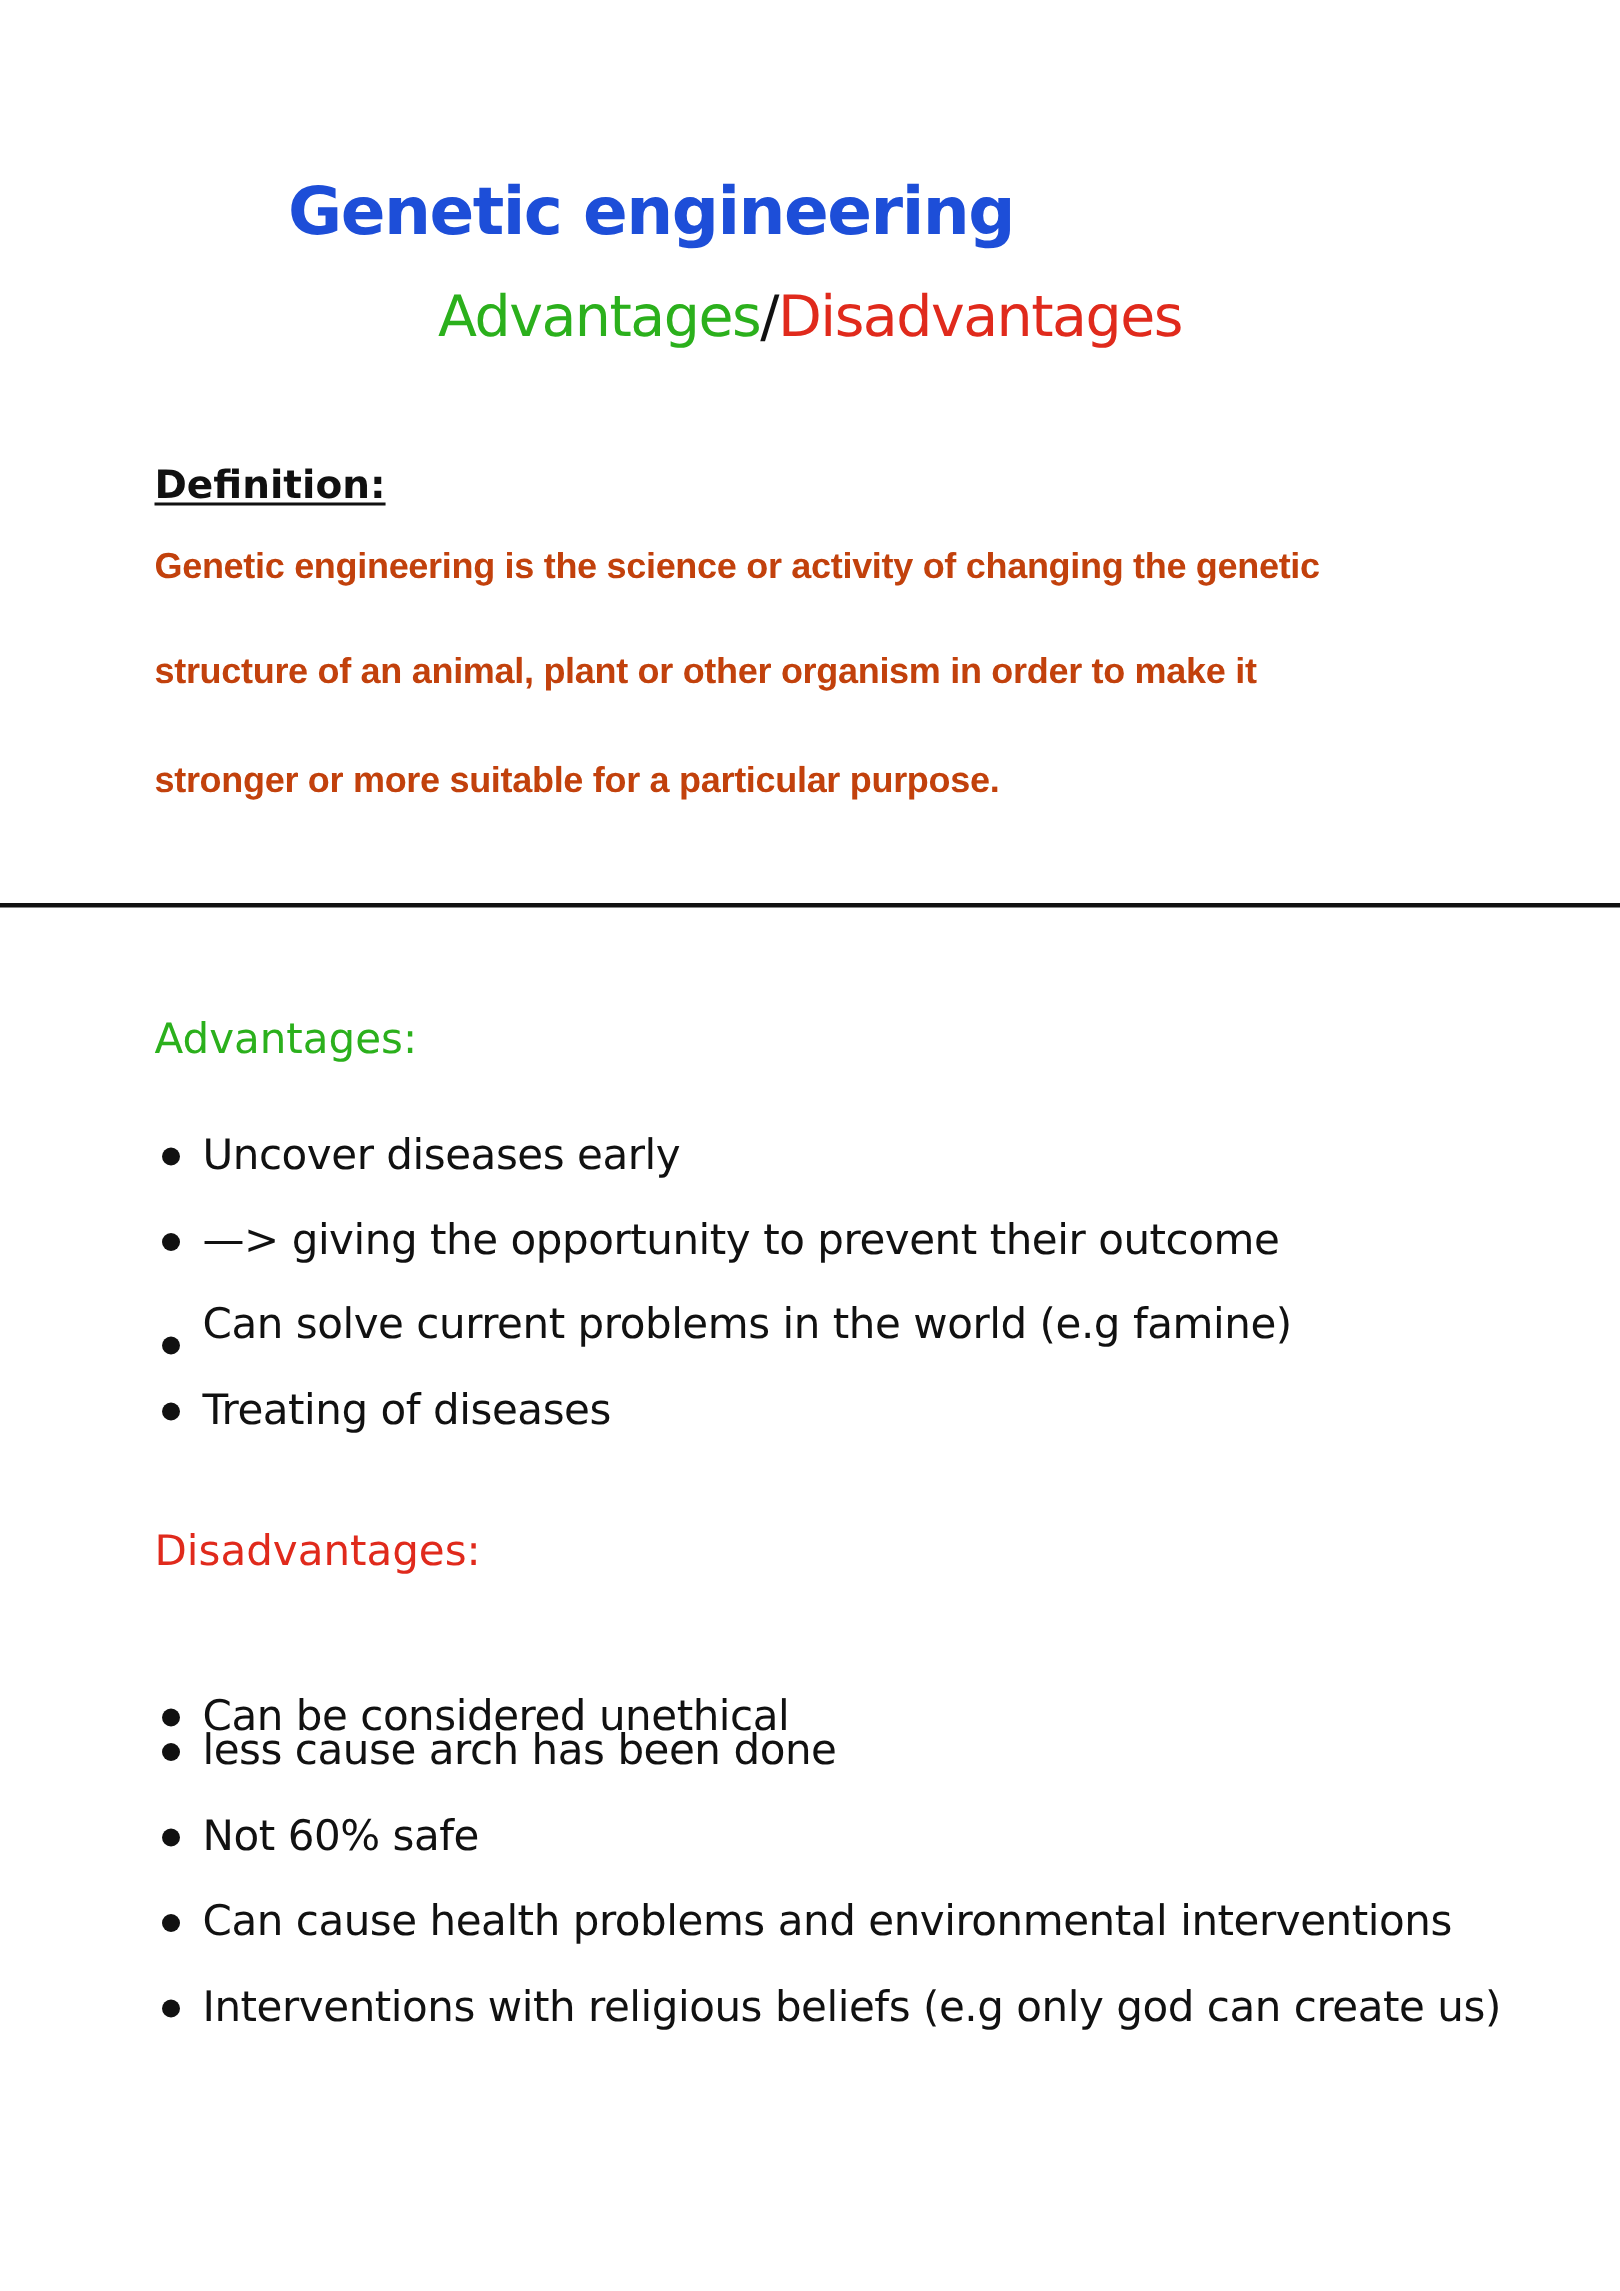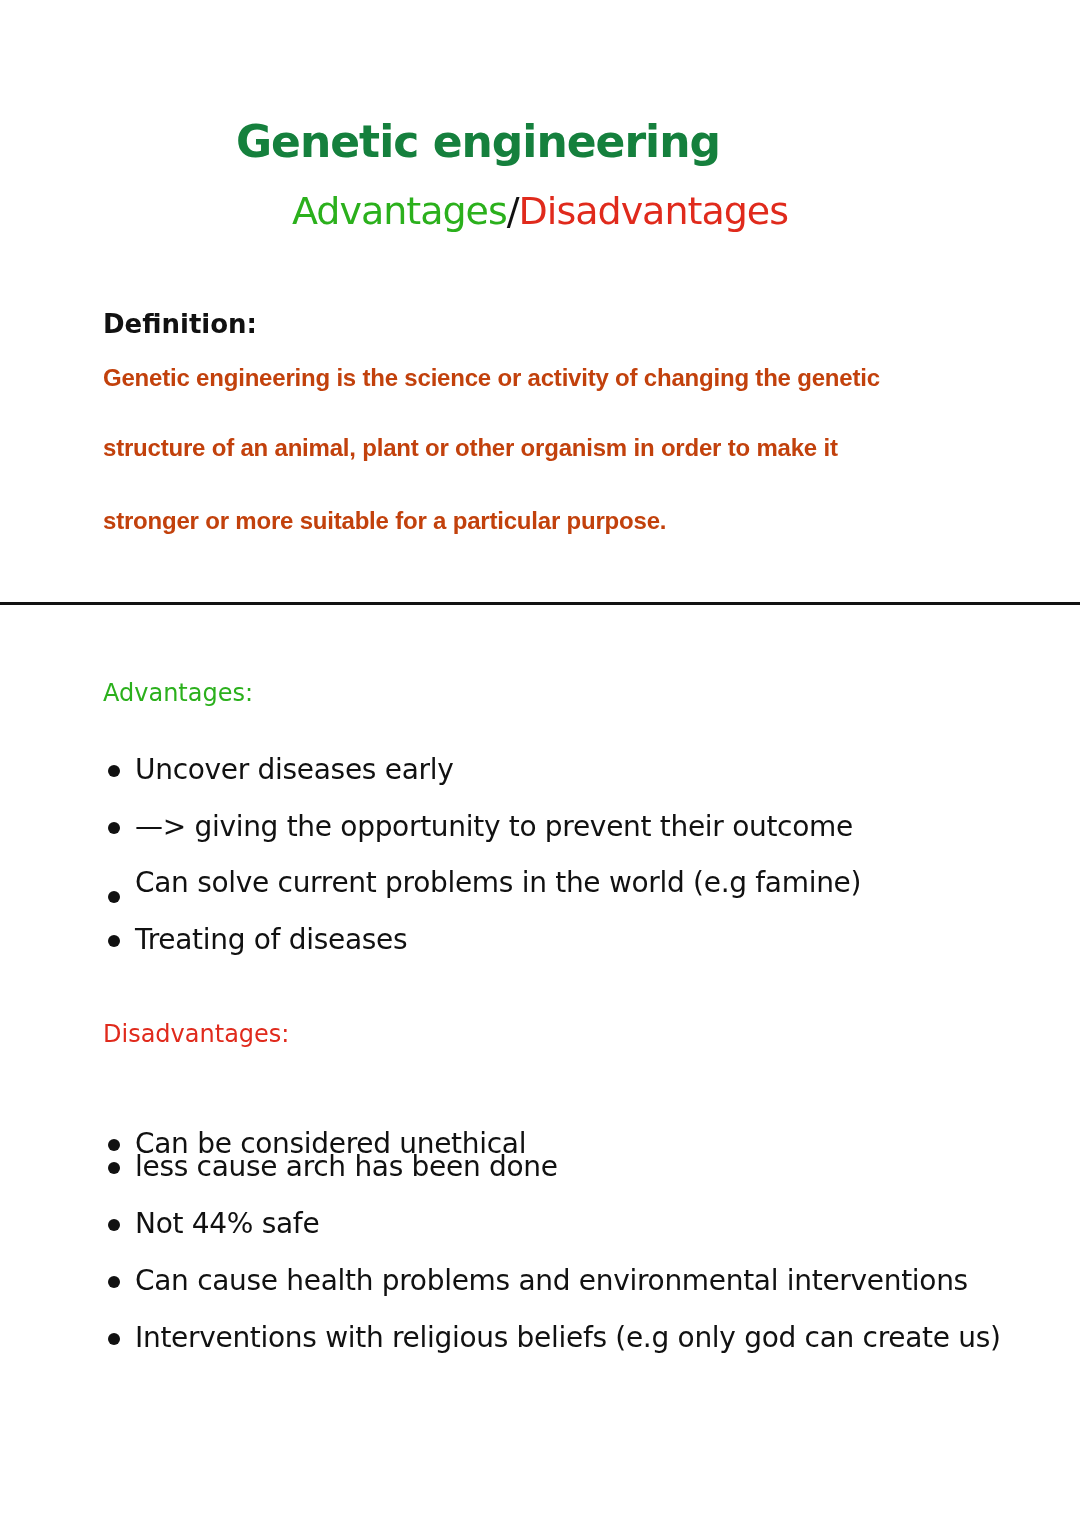--- a/index.html
+++ b/index.html
@@ -18,22 +18,21 @@
       position: absolute;
       left: 0;
       width: 868px;
       top: 112px;
       text-align: center;
       font-family: "DejaVu Sans", sans-serif;
       font-weight: bold;
       font-size: 44px;
       letter-spacing: -1px;
       line-height: 60px;
-      color: #15803d;
-      margin-left: 44px;
+      color: #1d4ed8;
     }
     .subtitle {
       position: absolute;
       left: 0;
       width: 1080px;
       top: 184px;
       text-align: center;
       font-family: "DejaVu Sans", sans-serif;
       font-size: 38px;
       letter-spacing: -1px;
@@ -44,20 +43,21 @@
     .subtitle .dis { color: #e02a1c; }
 
     .def-heading {
       position: absolute;
       left: 103px;
       top: 306px;
       font-family: "DejaVu Sans", sans-serif;
       font-weight: bold;
       font-size: 26px;
       line-height: 36px;
+      text-decoration: underline;
       text-decoration-thickness: 2px;
       text-underline-offset: 3px;
       color: #111111;
     }
     .def-line {
       position: absolute;
       left: 103px;
       font-family: "Liberation Sans", sans-serif;
       font-weight: bold;
       font-size: 24px;
@@ -70,21 +70,21 @@
       left: 0;
       top: 602px;
       width: 1080px;
       height: 3px;
       background: #111111;
     }
     .section-heading {
       position: absolute;
       left: 103px;
       font-family: "DejaVu Sans", sans-serif;
-      font-size: 24px;
+      font-size: 28px;
       line-height: 40px;
     }
     .section-heading.green { color: #2bb01c; }
     .section-heading.red { color: #e02a1c; }
 
     .bullet-item {
       position: absolute;
       left: 108px;
       font-family: "DejaVu Sans", sans-serif;
       font-size: 28px;
@@ -153,21 +153,21 @@
     <div class="bullet-item" style="top:1091px;margin-top:33px;">
       <span class="dot"></span>
       <span class="text">Can be considered unethical</span>
     </div>
     <div class="bullet-item" style="top:1147px;">
       <span class="dot"></span>
       <span class="text">less cause arch has been done</span>
     </div>
     <div class="bullet-item" style="top:1204px;">
       <span class="dot"></span>
-      <span class="text">Not 44% safe</span>
+      <span class="text">Not 60% safe</span>
     </div>
     <div class="bullet-item" style="top:1261px;">
       <span class="dot"></span>
       <span class="text">Can cause health problems and environmental interventions</span>
     </div>
     <div class="bullet-item" style="top:1318px;justify-content:center;">
       <span class="dot"></span>
       <span class="text">Interventions with religious beliefs (e.g only god can create us)</span>
     </div>
   </div>

